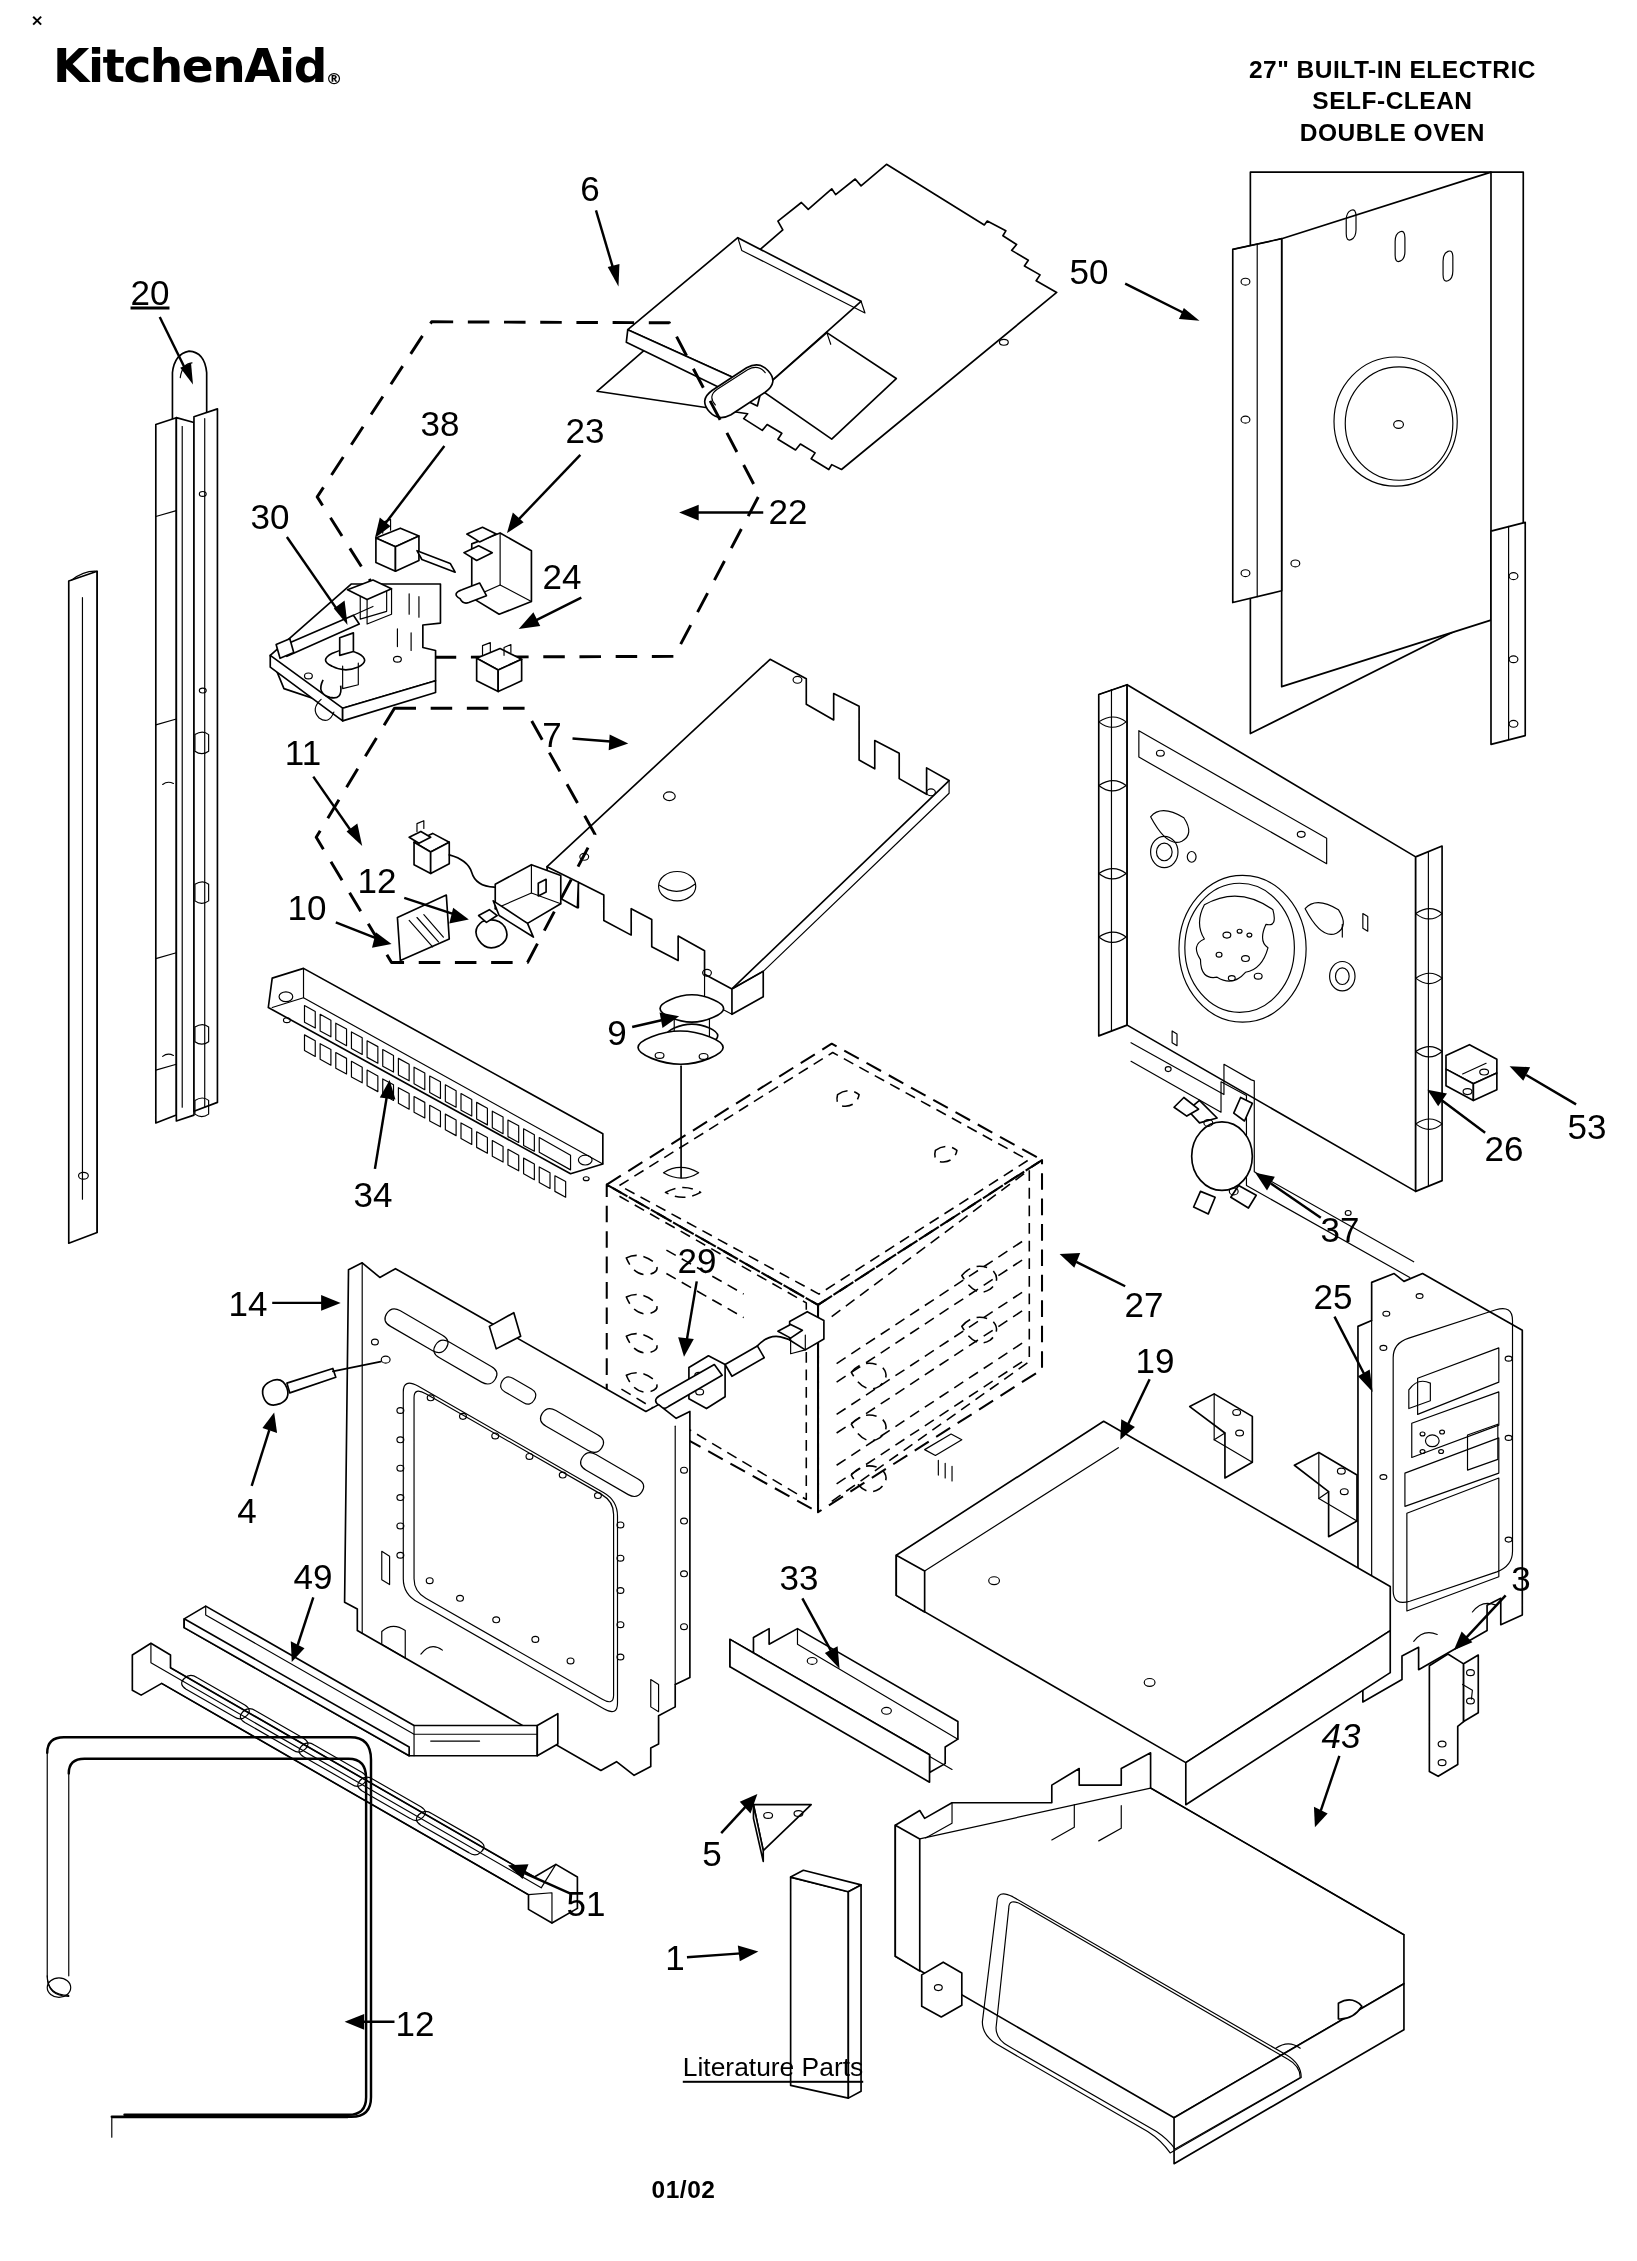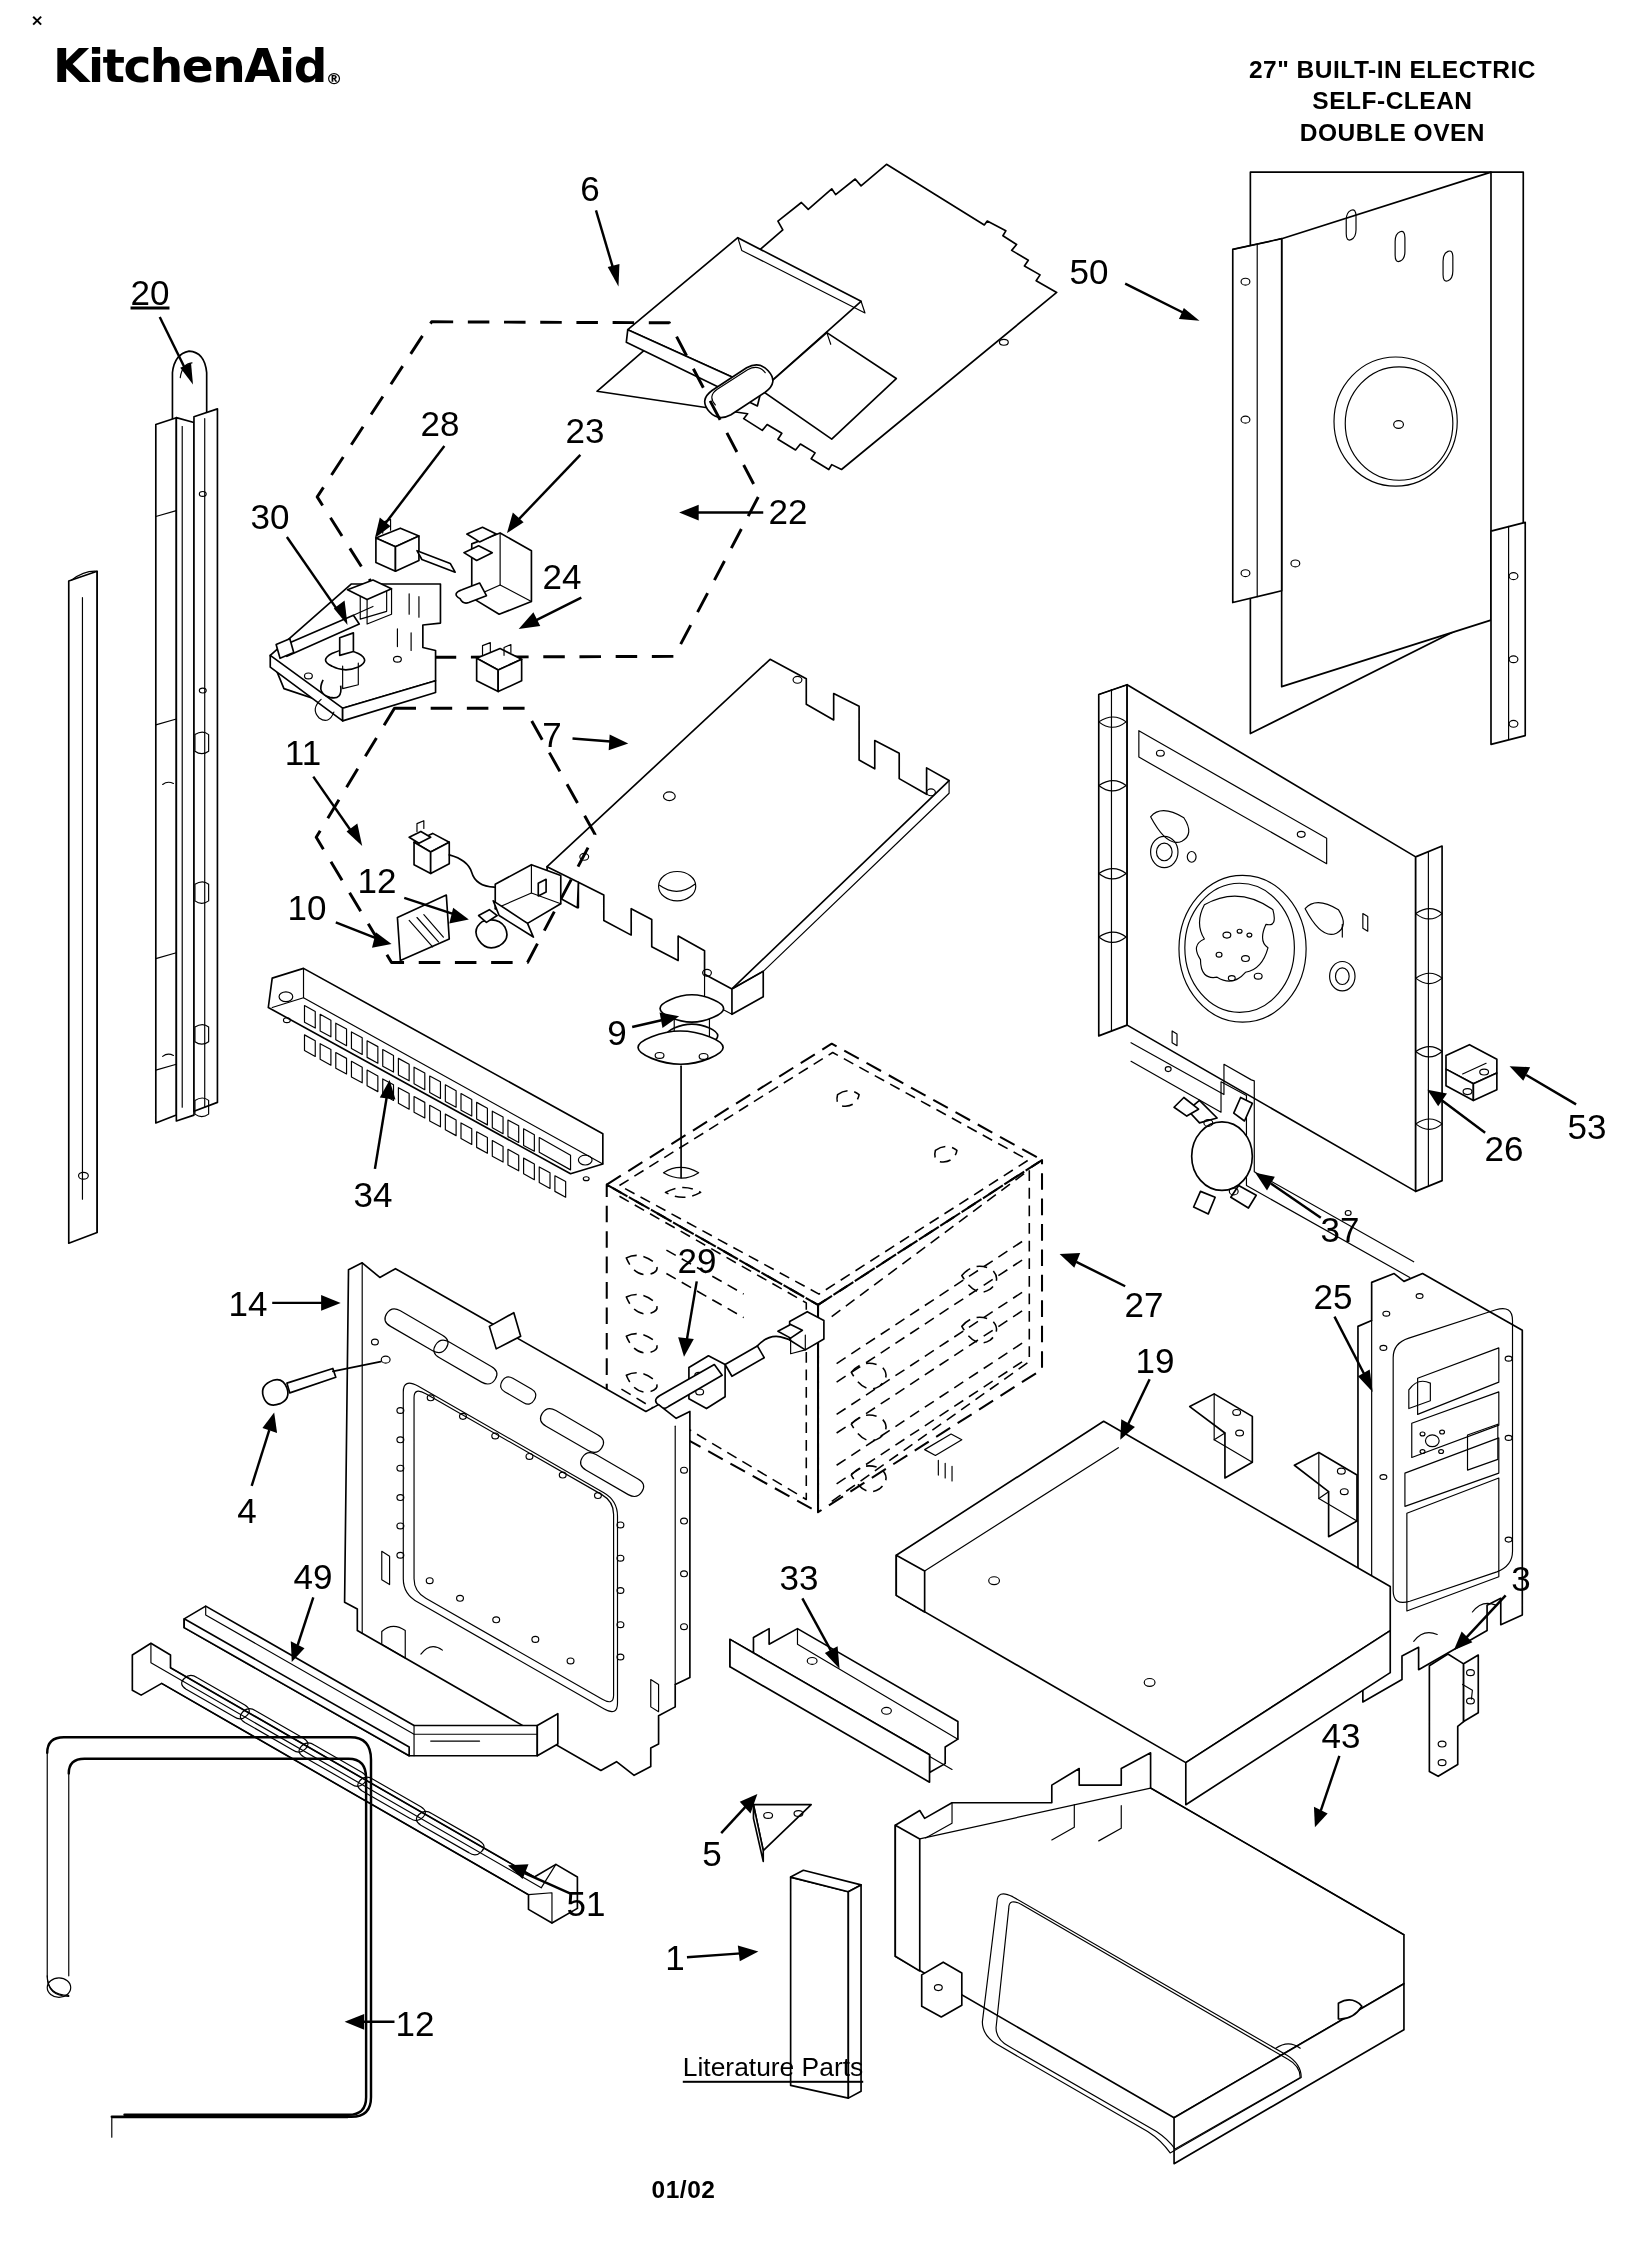--- a/index.html
+++ b/index.html
@@ -758,21 +758,21 @@
   <div id="brand"><span>KitchenAid</span><span class="reg">®</span></div>
 
   <div id="title">27" BUILT-IN ELECTRIC
 SELF-CLEAN
 DOUBLE OVEN</div>
 
   <div id="callout-layer">
       <div class="callout" style="left: 150px; top: 292px; text-decoration: underline;">20</div>
       <div class="callout" style="left: 590px; top: 188px;">6</div>
       <div class="callout" style="left: 1089px; top: 271px;">50</div>
-      <div class="callout" style="left: 440px; top: 423px;">28</div>
+      <div class="callout" style="left: 440px; top: 423px;">38</div>
       <div class="callout" style="left: 585px; top: 430px;">23</div>
       <div class="callout" style="left: 270px; top: 516px;">30</div>
       <div class="callout" style="left: 788px; top: 511px;">22</div>
       <div class="callout" style="left: 562px; top: 576px;">24</div>
       <div class="callout" style="left: 303px; top: 752px; text-align: center;">11</div>
       <div class="callout" style="left: 552px; top: 734px;">7</div>
       <div class="callout" style="left: 377px; top: 880px;">12</div>
       <div class="callout" style="left: 307px; top: 907px;">10</div>
       <div class="callout" style="left: 617px; top: 1032px;">9</div>
       <div class="callout" style="left: 373px; top: 1194px;">34</div>
@@ -782,21 +782,21 @@
       <div class="callout" style="left: 1587px; top: 1126px;">53</div>
       <div class="callout" style="left: 1340px; top: 1229px;">37</div>
       <div class="callout" style="left: 1333px; top: 1296px;">25</div>
       <div class="callout" style="left: 248px; top: 1303px;">14</div>
       <div class="callout" style="left: 247px; top: 1510px;">4</div>
       <div class="callout" style="left: 1155px; top: 1360px;">19</div>
       <div class="callout" style="left: 313px; top: 1576px;">49</div>
       <div class="callout" style="left: 799px; top: 1577px;">33</div>
       <div class="callout" style="left: 1521px; top: 1578px;">3</div>
       <div class="callout" style="left: 712px; top: 1853px;">5</div>
-      <div class="callout" style="left: 1341px; top: 1735px;">43</div>
+      <div class="callout" style="left: 1341px; top: 1735px; font-style: italic;">43</div>
       <div class="callout" style="left: 586px; top: 1903px;">51</div>
       <div class="callout" style="left: 415px; top: 2023px;">12</div>
       <div class="callout" style="left: 675px; top: 1957px;">1</div>
     </div>
 
   <div class="litlabel" style="left:773px;top:2067px;">Literature Parts</div>
 
   <div id="footer">01/02</div>
 
 </div>

